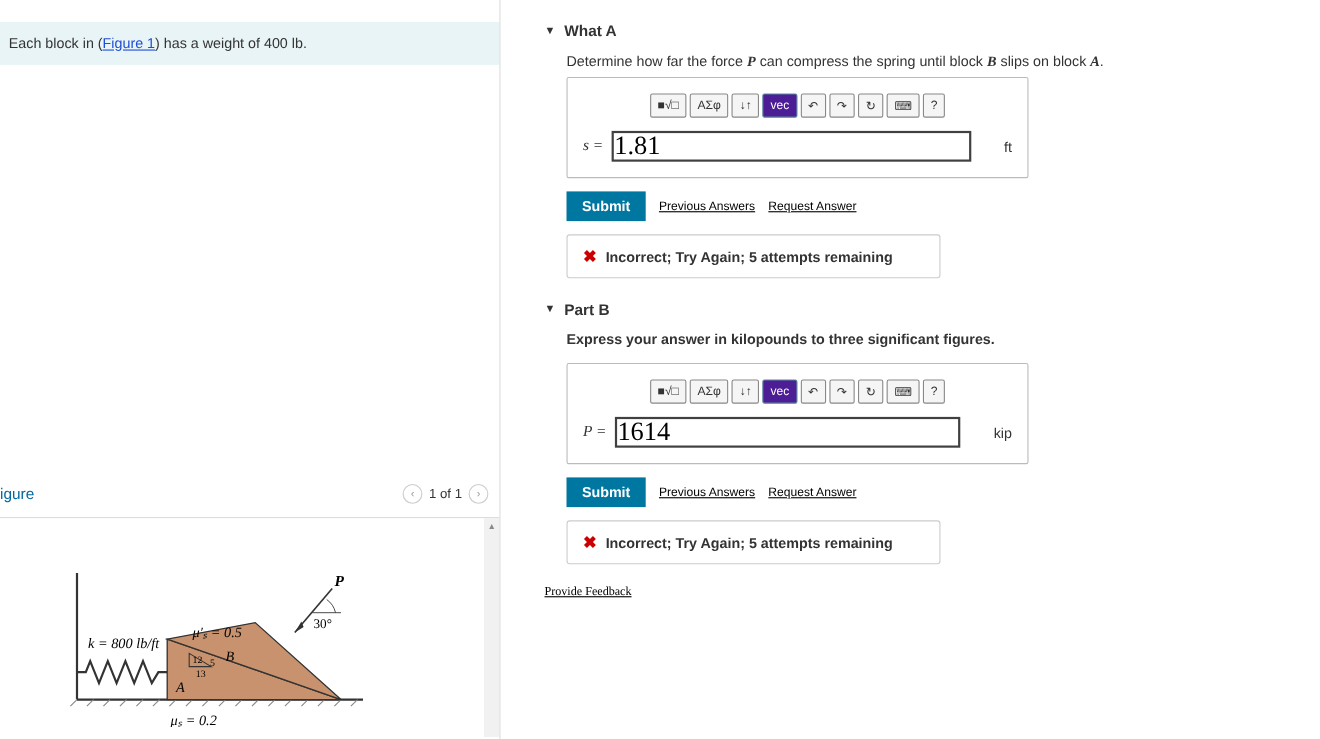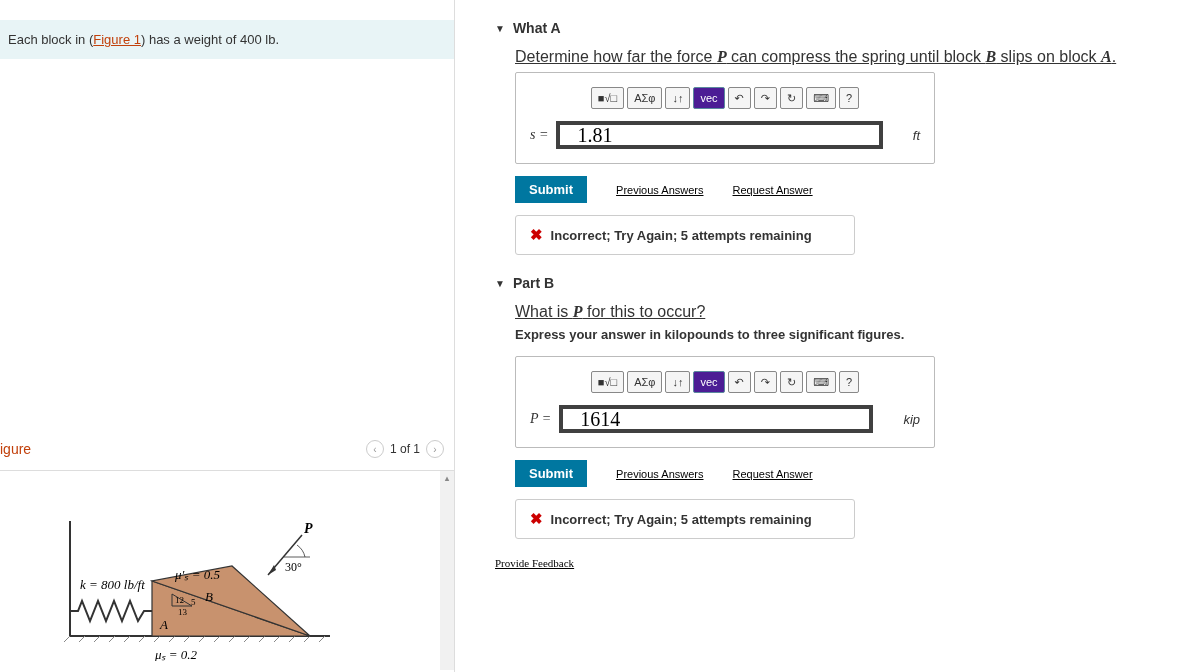--- a/index.html
+++ b/index.html
@@ -1,43 +1,43 @@
 <!DOCTYPE html>
 <html><head>
 <meta charset="utf-8">
 <style>
   * { box-sizing: border-box; margin: 0; padding: 0; }
   body { font-family: Arial, sans-serif; font-size: 13px; color: #333; background: #fff; width: 1200px; height: 672px; overflow: hidden; position: relative; }
   .left-panel { position: absolute; left: 0; top: 0; width: 454px; height: 672px; }
   .right-panel { position: absolute; left: 454px; top: 0; width: 746px; height: 672px; border-left: 1px solid #ddd; }
   .problem-statement { background: #e8f4f6; padding: 12px 8px; font-size: 13px; margin-top: 20px; }
-  .problem-statement a { color: #c2410c; text-decoration: underline; }
+  .problem-statement a { color: #1d4ed8; text-decoration: underline; }
   .figure-header { position: absolute; top: 440px; left: 0; width: 454px; display: flex; justify-content: space-between; align-items: center; padding: 0 10px 8px 0; }
-  .figure-label { font-size: 14px; color: #c2410c; }
+  .figure-label { font-size: 14px; color: #0369a1; }
   .figure-nav { display: flex; align-items: center; gap: 6px; font-size: 12px; }
   .nav-btn { width: 18px; height: 18px; border: 1px solid #ccc; border-radius: 50%; display: flex; align-items: center; justify-content: center; font-size: 10px; color: #999; background: #fff; cursor: pointer; }
   .figure-area { position: absolute; top: 470px; left: 0; width: 454px; height: 200px; border-top: 1px solid #ddd; }
   .scrollbar-v { position: absolute; right: 0; top: 0; width: 14px; height: 100%; background: #f1f1f1; }
   .scroll-up { position: absolute; top: 0; width: 14px; height: 14px; text-align: center; font-size: 9px; line-height: 14px; color: #888; }
   .figure-svg-wrap { padding: 30px 60px; }
   .part-header { display: flex; align-items: center; gap: 8px; padding: 20px 0 12px 40px; font-size: 14px; font-weight: bold; cursor: pointer; }
   .part-header .caret { font-size: 10px; }
   .part-body { padding: 0 0 0 60px; }
-  .question-text { font-size: 16px; margin-bottom: 6px; text-decoration: underline; }
+  .question-text { font-size: 13px; margin-bottom: 6px; }
   .question-text .mathvar { font-family: 'Times New Roman', serif; font-style: italic; font-weight: bold; }
   .instruction { font-size: 13px; font-weight: bold; margin-bottom: 14px; }
   .answer-box { border: 1px solid #bbb; padding: 14px; width: 420px; border-radius: 2px; margin-bottom: 12px; }
   .toolbar { display: flex; gap: 3px; justify-content: center; margin-bottom: 12px; }
   .tool-btn { border: 1px solid #888; background: #f5f5f5; padding: 3px 6px; font-size: 11px; height: 22px; display: flex; align-items: center; cursor: pointer; border-radius: 2px; }
   .tool-btn.vec { background: #4c1d95; color: #fff; border-color: #5b8a9e; }
   .input-row { display: flex; align-items: center; gap: 8px; }
   .input-row .prefix { font-style: italic; font-family: 'Times New Roman', serif; font-size: 14px; }
-  .answer-input { flex: 1; border: 4px solid #404040; height: 28px; padding: 2px 17px; font-size: 20px; font-family: 'Times New Roman', serif; background: #fff; }
-  .unit { font-size: 13px; margin-left: 22px; font-style: italic; }
-  .action-row { display: flex; align-items: center; gap: 29px; margin-bottom: 12px; }
+  .answer-input { flex: 1; border: 2px solid #404040; height: 28px; padding: 2px 0; font-size: 24px; font-family: 'Times New Roman', serif; background: #fff; }
+  .unit { font-size: 13px; margin-left: 22px; }
+  .action-row { display: flex; align-items: center; gap: 12px; margin-bottom: 12px; }
   .submit-btn { background: #0077a0; color: #fff; border: none; padding: 6px 14px; font-size: 13px; font-weight: bold; cursor: pointer; }
   .link { color: #000000; text-decoration: underline; font-size: 11px; cursor: pointer; }
   .feedback-box { border: 1px solid #ccc; border-radius: 3px; padding: 10px 14px; display: flex; align-items: center; gap: 8px; width: 340px; font-size: 13px; font-weight: bold; }
   .x-icon { color: #cc0000; font-size: 15px; font-weight: bold; }
   .feedback-link { padding: 16px 0 0 40px; font-family: Liberation Serif, serif; }
 </style>
 </head>
 <body>
 
 <div class="left-panel">
@@ -149,23 +149,20 @@
       <span class="x-icon">✖</span>
       <span>Incorrect; Try Again; 5 attempts remaining</span>
     </div>
   </div>
 
   <div class="part-header">
     <span class="caret">▼</span>
     <span>Part B</span>
   </div>
   <div class="part-body">
-    <div class="question-text">
-      <span>What is </span><span class="mathvar">P</span><span> for this to occur?</span>
-    </div>
     <div class="instruction">Express your answer in kilopounds to three significant figures.</div>
     <div class="answer-box">
       <div class="toolbar">
         <div class="tool-btn">■√□</div>
         <div class="tool-btn">ΑΣφ</div>
         <div class="tool-btn">↓↑</div>
         <div class="tool-btn vec">vec</div>
         <div class="tool-btn">↶</div>
         <div class="tool-btn">↷</div>
         <div class="tool-btn">↻</div>

